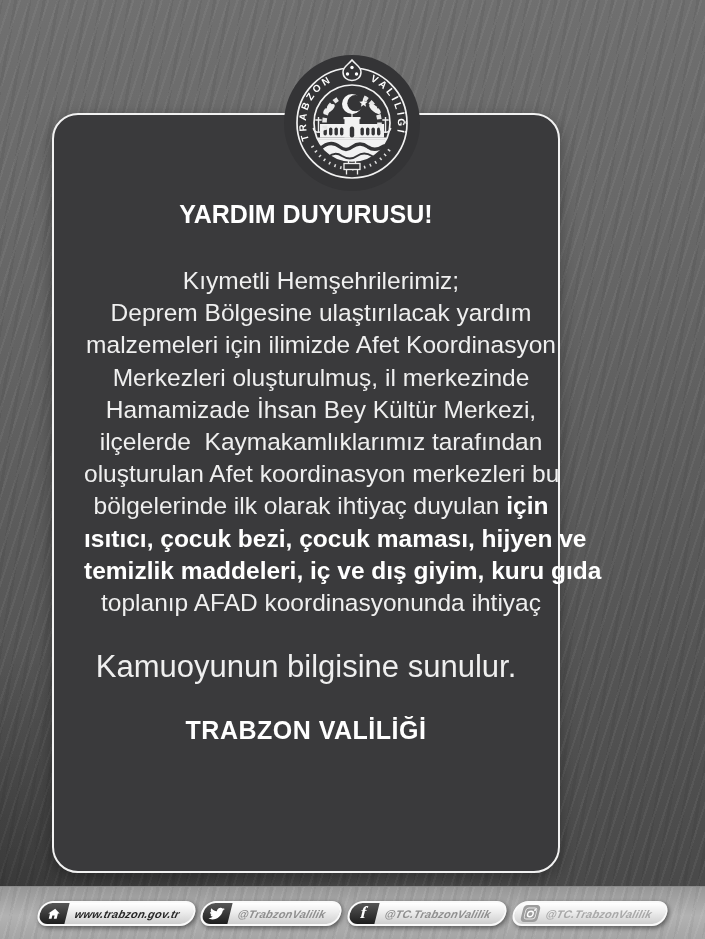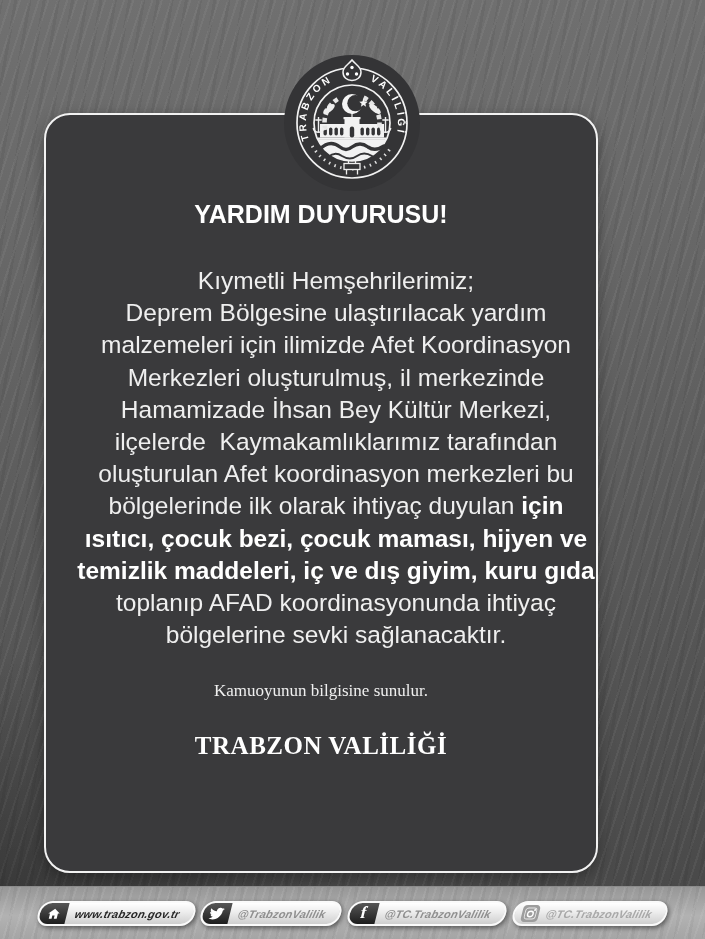--- a/index.html
+++ b/index.html
@@ -31,30 +31,30 @@
   .pill .seg{width:27px;align-self:stretch;display:flex;align-items:center;justify-content:center;
     background:linear-gradient(180deg,#565656,#1d1d1d);}
   .pill .lbl{font-weight:bold;font-style:italic;font-size:11px;padding:0 13px 0 8px;white-space:nowrap;letter-spacing:.2px;}
   .pill.p-home .lbl{color:#262626;}
   .pill.p-tw .lbl,.pill.p-fb .lbl{color:#8f8f8f;}
   .pill.p-ig .lbl{color:#a8a8a8;padding-left:7px;}
   .fb-glyph{font-family:"Liberation Serif","DejaVu Serif",serif;font-weight:bold;font-size:17px;color:#fff;line-height:1;margin-top:-2px;}
   .ig-box{width:17px;height:17px;border-radius:4px;background:#9d9d9d;display:flex;align-items:center;justify-content:center;margin-left:7px;flex:none;}
   
   .panel{
-    position:absolute;left:44px;top:113px;width:554px;height:760px;box-sizing:border-box;
+    position:absolute;left:52px;top:113px;width:508px;height:760px;box-sizing:border-box;
     background:#3a3a3c;border:2.5px solid #f2f2f2;border-radius:26px;
     box-shadow:0 5px 16px rgba(0,0,0,.35);
   }
   .content{position:absolute;left:0;right:0;top:85px;text-align:center;}
   .title{font-size:25px;font-weight:bold;color:#ffffff;margin:0 0 36px;}
   .line{font-size:24.5px;line-height:32.2px;color:#efefef;white-space:pre;margin-left:30px;}
   .line .bold,.bold{font-weight:bold;color:#ffffff;}
-  .closing{margin-top:30px;font-size:17px;color:#efefef;font-family:Liberation Serif, serif;}
-  .signature{margin-top:31px;font-size:25px;font-weight:bold;color:#ffffff;letter-spacing:.5px;font-family:Liberation Serif, serif;}
+  .closing{margin-top:30px;font-size:31px;color:#efefef;}
+  .signature{margin-top:31px;font-size:25px;font-weight:bold;color:#ffffff;letter-spacing:.5px;}
   
   .logo{position:absolute;left:282px;top:53px;width:140px;height:140px;}
 </style>
 </head>
 <body>
 
 <div class="stage">
 
   <div class="panel">
     <div class="content">
@@ -65,21 +65,20 @@
         <div class="line"><span>Deprem Bölgesine ulaştırılacak yardım</span></div>
         <div class="line"><span>malzemeleri için ilimizde Afet Koordinasyon</span></div>
         <div class="line"><span>Merkezleri oluşturulmuş, il merkezinde</span></div>
         <div class="line"><span>Hamamizade İhsan Bey Kültür Merkezi,</span></div>
         <div class="line"><span>ilçelerde  Kaymakamlıklarımız tarafından</span></div>
         <div class="line"><span>oluşturulan Afet koordinasyon merkezleri bu</span></div>
         <div class="line"><span>bölgelerinde ilk olarak ihtiyaç duyulan </span><span class="bold">için</span></div>
         <div class="line"><span class="bold">ısıtıcı, çocuk bezi, çocuk maması, hijyen ve</span></div>
         <div class="line"><span class="bold">temizlik maddeleri, iç ve dış giyim, kuru gıda</span></div>
         <div class="line"><span>toplanıp AFAD koordinasyonunda ihtiyaç</span></div>
-        <div class="line"><span>bölgelerine sevki sağlanacaktır.</span></div>
       </div>
 
       <div class="closing">Kamuoyunun bilgisine sunulur.</div>
       <div class="signature">TRABZON VALİLİĞİ</div>
     </div>
   </div>
 
   <svg class="logo" viewBox="0 0 140 140" xmlns="http://www.w3.org/2000/svg">
     <circle cx="70" cy="70" r="68" fill="#343436"></circle>
     <circle cx="70" cy="70" r="55" fill="none" stroke="#f2f2f2" stroke-width="1.7"></circle>

